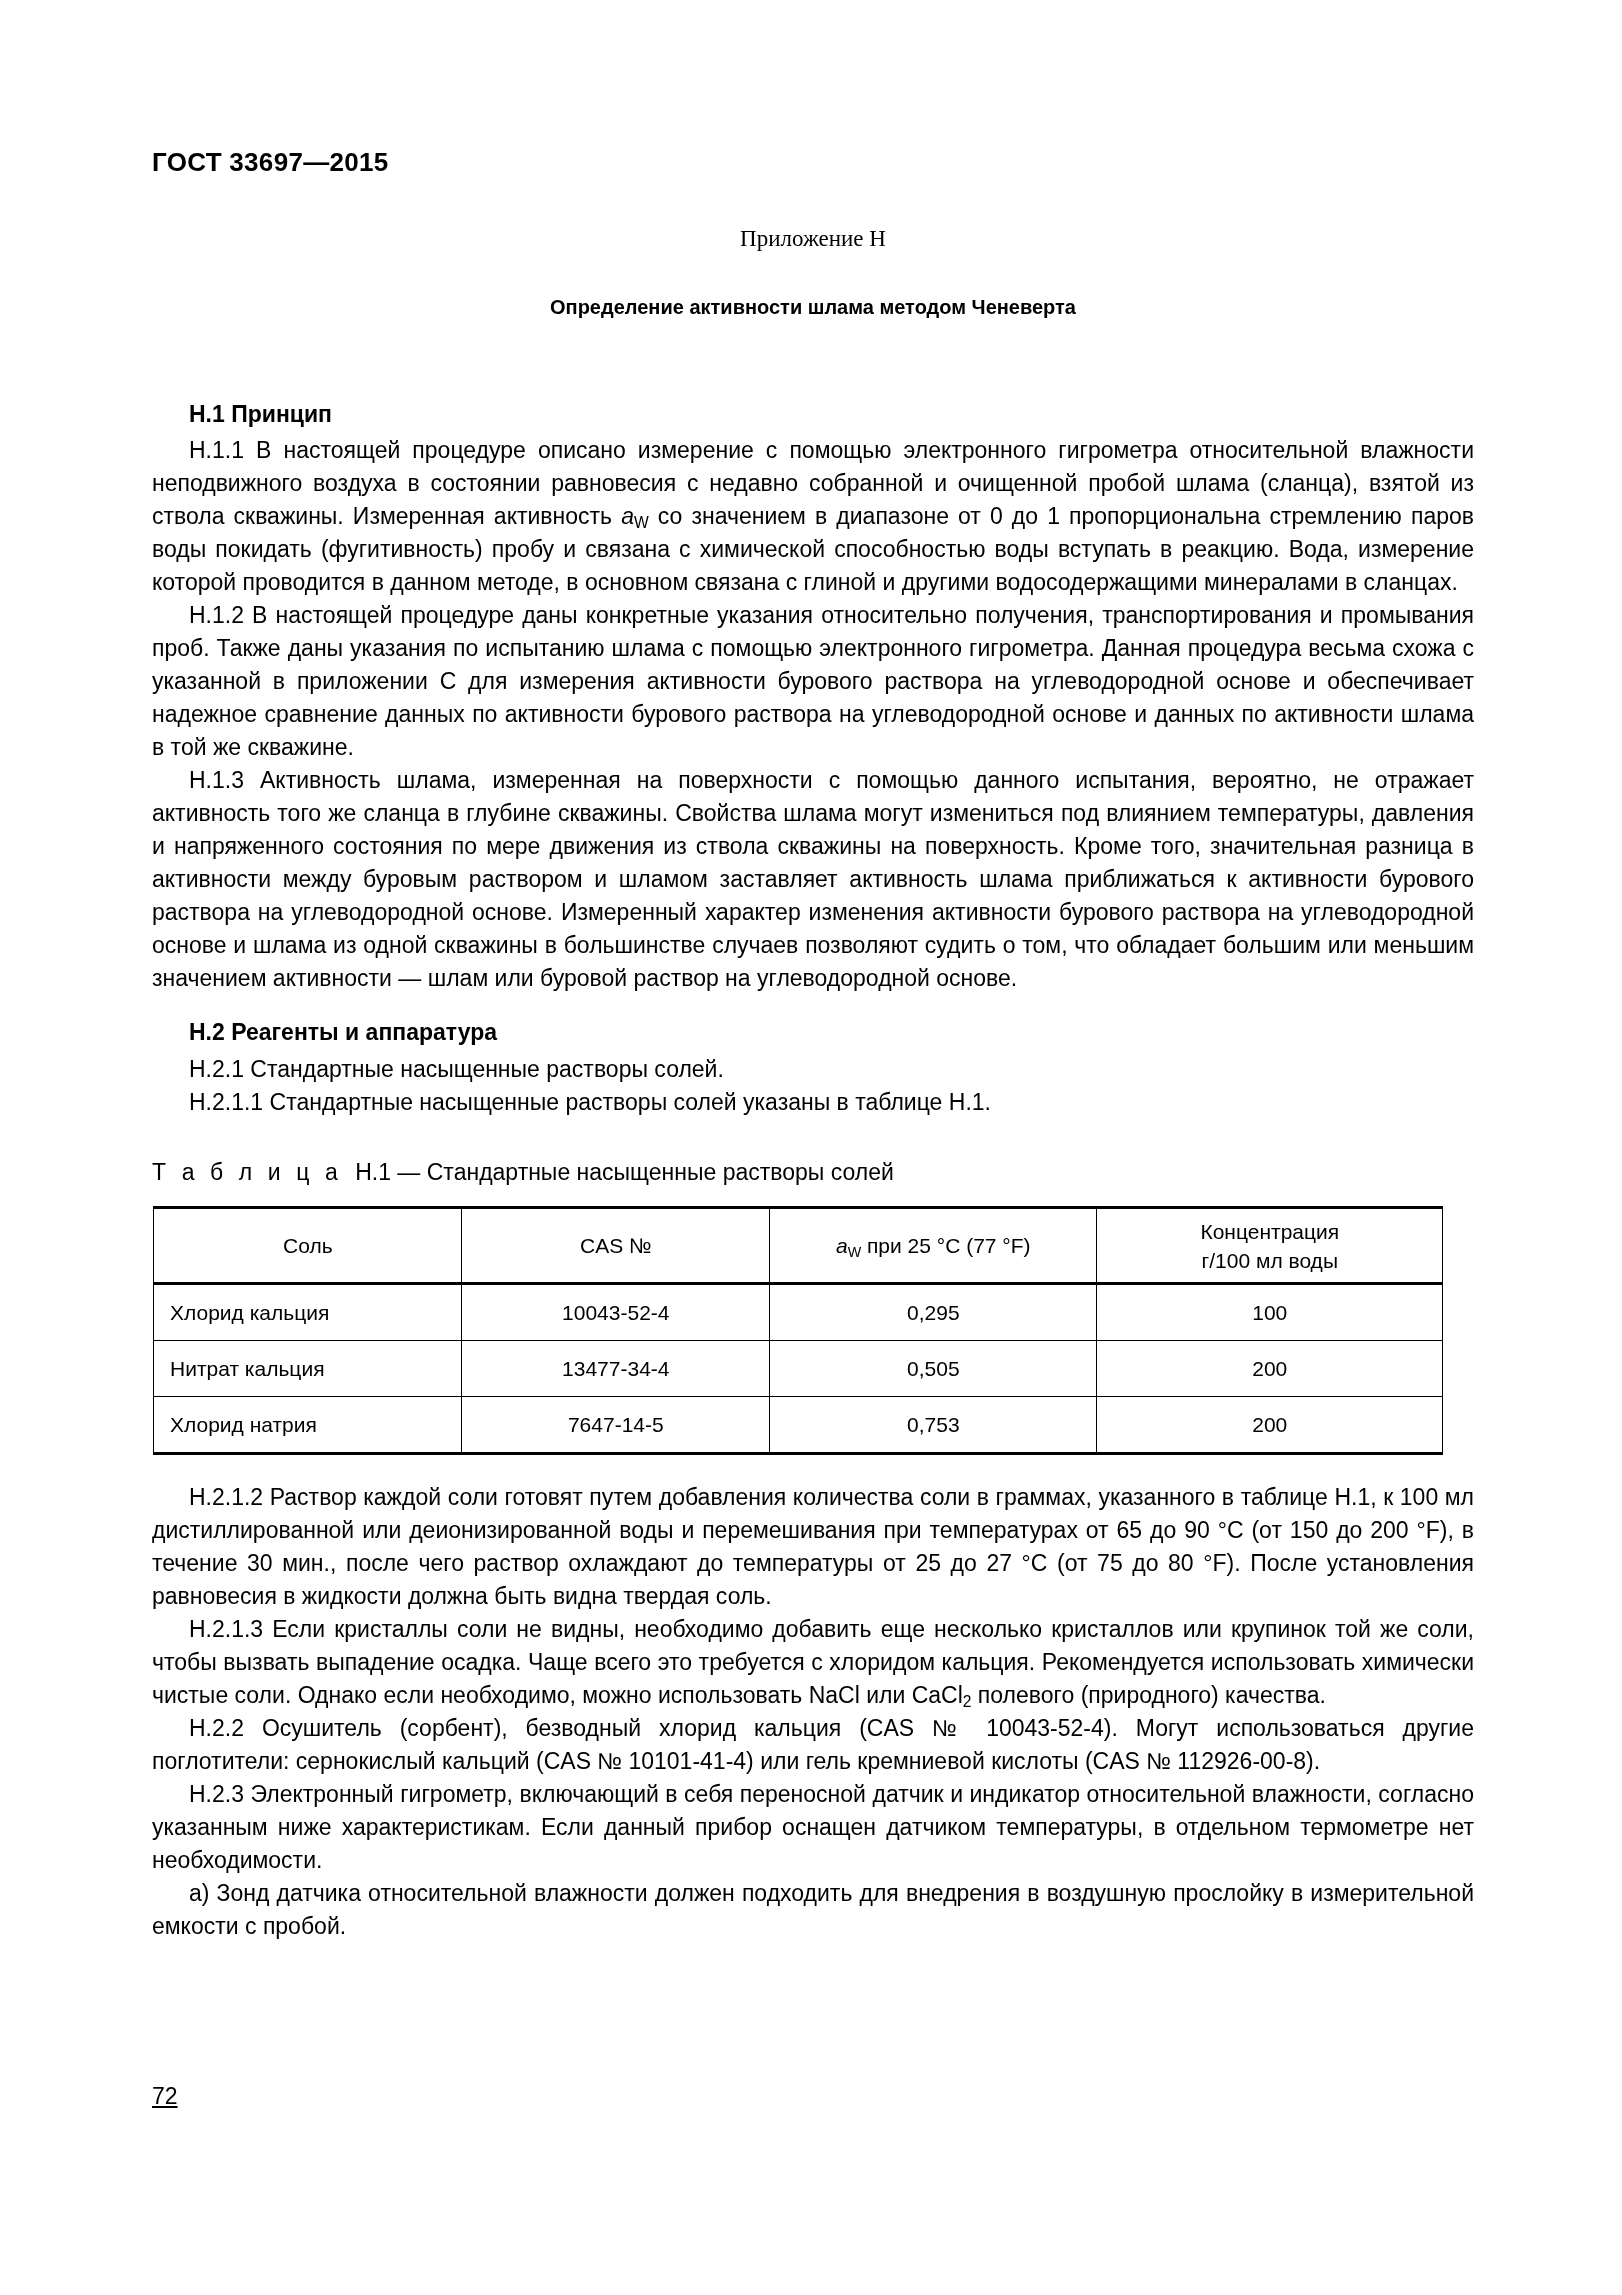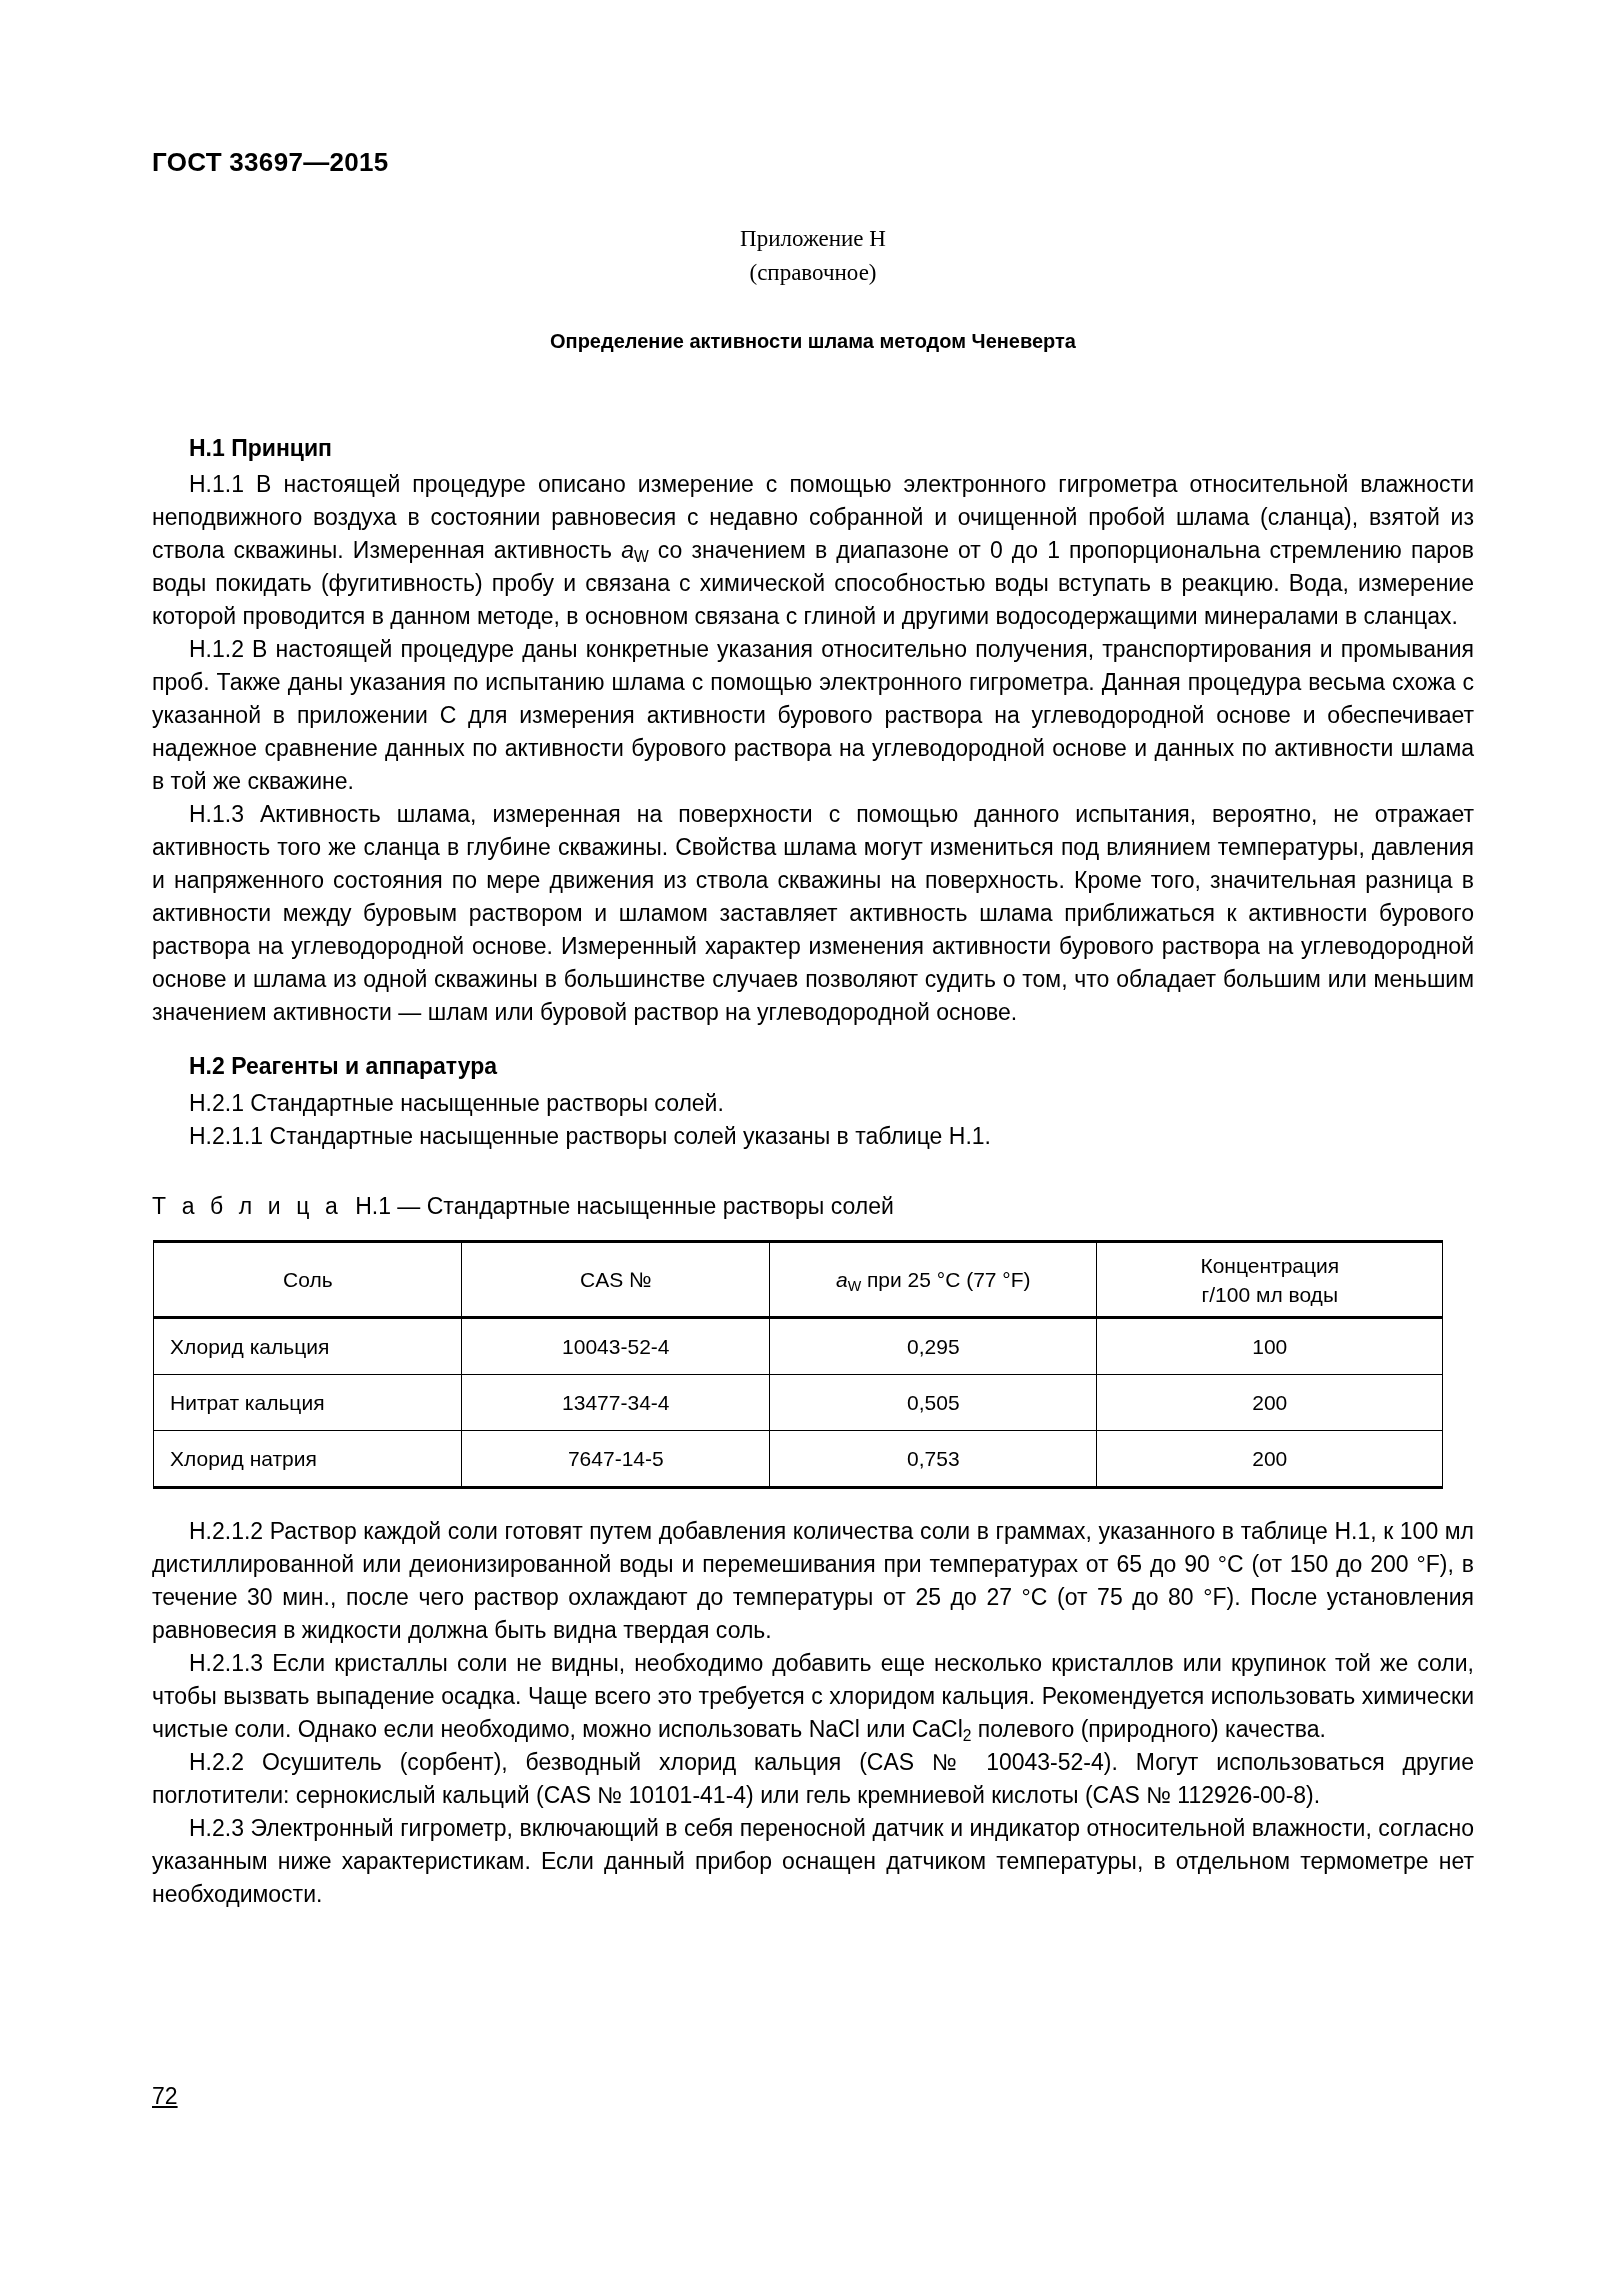--- a/index.html
+++ b/index.html
@@ -129,21 +129,20 @@
 </head>
 <body>
 
 <div class="page">
 
   <div class="doc-header">ГОСТ 33697—2015</div>
 
   <div class="content">
 
     <div class="annex-line">Приложение Н</div>
-    <div class="annex-line">(справочное)</div>
 
     <div class="annex-gap"></div>
 
     <div class="annex-title">Определение активности шлама методом Ченеверта</div>
 
     <div class="h-gap-1"></div>
 
     <div class="sec-head">Н.1 Принцип</div>
 
     <p class="body"><span>Н.1.1 В настоящей процедуре описано измерение с помощью электронного гигрометра относительной влажности неподвижного воздуха в состоянии равновесия с недавно собранной и очищенной пробой шлама (сланца), взятой из ствола скважины. Измеренная активность </span><i class="var">a</i><sub class="sb">W</sub><span> со значением в диапазоне от 0 до 1 пропорциональна стремлению паров воды покидать (фугитивность) пробу и связана с химической способностью воды вступать в реакцию. Вода, измерение которой проводится в данном методе, в основном связана с глиной и другими водосодержащими минералами в сланцах.</span></p>
@@ -202,19 +201,20 @@
     <div class="after-table"></div>
 
     <p class="body">Н.2.1.2 Раствор каждой соли готовят путем добавления количества соли в граммах, указанного в таблице Н.1, к 100 мл дистиллированной или деионизированной воды и перемешивания при температурах от 65  до 90 °С (от 150 до 200 °F), в течение 30 мин., после чего раствор охлаждают до температуры от 25 до 27 °С (от 75 до 80 °F). После установления равновесия в жидкости должна быть видна твердая соль.</p>
 
     <p class="body"><span>Н.2.1.3 Если кристаллы соли не видны, необходимо добавить еще несколько кристаллов или крупинок той же соли, чтобы вызвать выпадение осадка. Чаще всего это требуется с хлоридом кальция. Рекомендуется использовать химически чистые соли. Однако если необходимо, можно использовать NaCl или CaCl</span><sub class="sb">2</sub><span> полевого (природного) качества.</span></p>
 
     <p class="body">Н.2.2 Осушитель (сорбент), безводный хлорид кальция (CAS № 10043-52-4). Могут использоваться другие поглотители: сернокислый кальций (CAS № 10101-41-4) или гель кремниевой кислоты (CAS № 112926-00-8).</p>
 
     <p class="body">Н.2.3 Электронный гигрометр, включающий в себя переносной датчик и индикатор относительной влажности, согласно указанным ниже характеристикам. Если данный прибор оснащен датчиком температуры, в отдельном термометре нет необходимости.</p>
 
+    <p class="body">а) Зонд датчика относительной влажности должен подходить для внедрения в воздушную прослойку в измерительной емкости с пробой.</p>
 
   </div>
 
   <div class="page-number">72</div>
 
 </div>
 
 
 </body></html>

